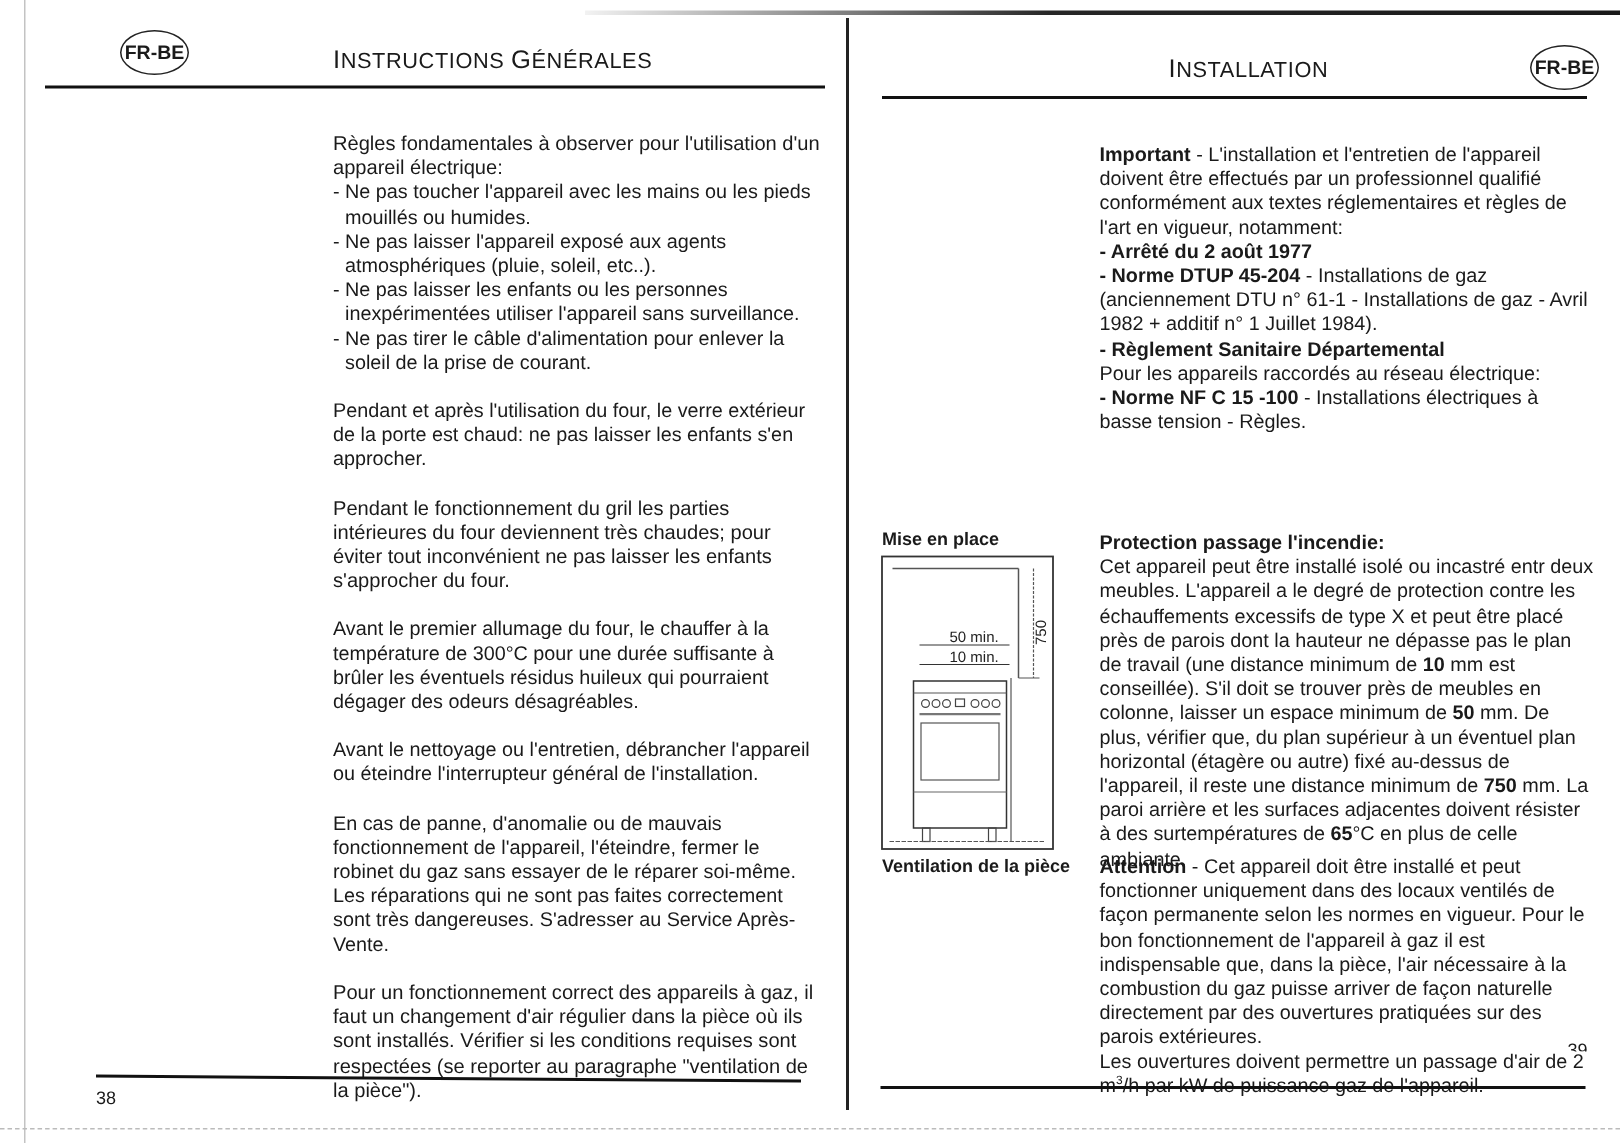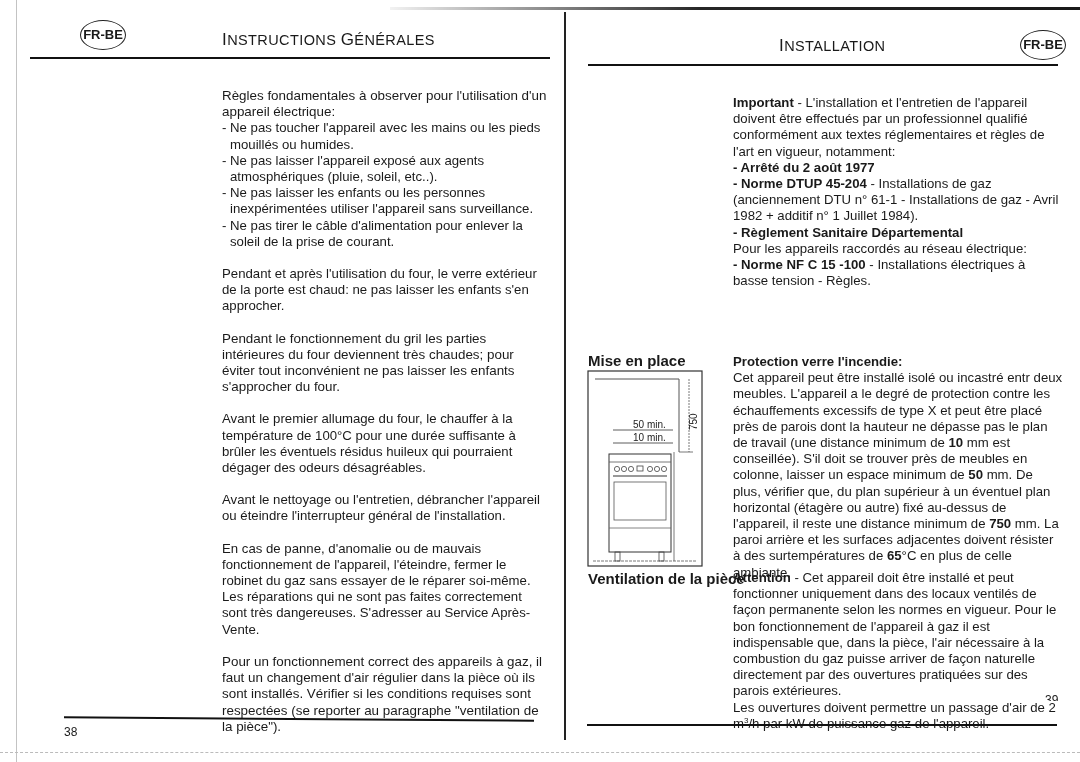--- a/index.html
+++ b/index.html
@@ -24,21 +24,21 @@
   .header-title .cap { font-size: 17px; }
   .rule { height: 2px; background: #111; }
   .rule.thin { height: 1.5px; }
 
   .col { font-size: 13.2px; line-height: 16.2px; }
   .col p { margin: 0 0 16px 0; }
   .b { font-weight: bold; }
   .bold-block { font-weight: normal; font-size: 13.4px; line-height: 16.2px; }
   ul.dash { list-style: none; margin: 0; padding: 0; }
   ul.dash li { padding-left: 8px; text-indent: -8px; }
-  .side-label { font-weight: bold; font-size: 15px; }
+  .side-label { font-weight: bold; font-size: 12px; }
   .page-num { font-size: 12px; }
   sup { font-size: 8px; line-height: 0; }
 </style>
 </head>
 <body>
 
 <div class="abs left-edge"></div>
 <div class="abs top-edge"></div>
 <div class="abs bottom-edge"></div>
 <div class="abs spine"></div>
@@ -52,21 +52,21 @@
 <div class="abs col" style="left:222px;top:88px;width:325px;">
   <div class="bold-block">Règles fondamentales à observer pour l'utilisation d'un appareil électrique:</div>
   <ul class="dash" style="margin-bottom:16px;">
     <li>- Ne pas toucher l'appareil avec les mains ou les pieds mouillés ou humides.</li>
     <li>- Ne pas laisser l'appareil exposé aux agents atmosphériques (pluie, soleil, etc..).</li>
     <li>- Ne pas laisser les enfants ou les personnes inexpérimentées utiliser l'appareil sans surveillance.</li>
     <li>- Ne pas tirer le câble d'alimentation pour enlever la soleil de la prise de courant.</li>
   </ul>
   <p>Pendant et après l'utilisation du four, le verre extérieur de la porte est chaud: ne pas laisser les enfants s'en approcher.</p>
   <p class="bold-block">Pendant le fonctionnement du gril les parties intérieures du four deviennent très chaudes; pour éviter tout inconvénient ne pas laisser les enfants s'approcher du four.</p>
-  <p>Avant le premier allumage du four, le chauffer à la température de 100°C pour une durée suffisante à brûler les éventuels résidus huileux qui pourraient dégager des odeurs désagréables.</p>
+  <p>Avant le premier allumage du four, le chauffer à la température de 300°C pour une durée suffisante à brûler les éventuels résidus huileux qui pourraient dégager des odeurs désagréables.</p>
   <p>Avant le nettoyage ou l'entretien, débrancher l'appareil ou éteindre l'interrupteur général de l'installation.</p>
   <p>En cas de panne, d'anomalie ou de mauvais fonctionnement de l'appareil, l'éteindre, fermer le robinet du gaz sans essayer de le réparer soi-même. Les réparations qui ne sont pas faites correctement sont très dangereuses. S'adresser au Service Après-Vente.</p>
   <p class="bold-block">Pour un fonctionnement correct des appareils à gaz, il faut un changement d'air régulier dans la pièce où ils sont installés. Vérifier si les conditions requises sont respectées (se reporter au paragraphe "ventilation de la pièce").</p>
 </div>
 
 <div class="abs rule thin" style="left:64px;top:718px;width:470px;transform:rotate(0.4deg);"></div>
 <div class="abs page-num" style="left:64px;top:725px;">38</div>
 
 <div class="abs header-title" style="left:779px;top:36px;">
   <span class="cap">I</span><span>NSTALLATION</span>
@@ -111,21 +111,21 @@
   <rect x="28" y="182" width="5" height="9" fill="none" stroke="#444" stroke-width="0.8"></rect>
   <rect x="72" y="182" width="5" height="9" fill="none" stroke="#444" stroke-width="0.8"></rect>
   <line x1="87" y1="82" x2="87" y2="191" stroke="#555" stroke-width="0.8"></line>
   <line x1="6" y1="191" x2="110" y2="191" stroke="#555" stroke-width="0.8" stroke-dasharray="3,1"></line>
   <text x="46" y="58" font-size="10" font-family="Liberation Sans, sans-serif" fill="#222">50 min.</text>
   <text x="46" y="71" font-size="10" font-family="Liberation Sans, sans-serif" fill="#222">10 min.</text>
   <text x="0" y="0" font-size="10" font-family="Liberation Sans, sans-serif" fill="#222" transform="translate(110,60) rotate(-90)">750</text>
 </svg>
 
 <div class="abs col" style="left:733px;top:354px;width:330px;">
-  <div class="b">Protection verre l'incendie:</div>
+  <div class="b">Protection passage l'incendie:</div>
   <div><span>Cet appareil peut être installé isolé ou incastré entr deux meubles. L'appareil a le degré de protection contre les échauffements excessifs de type X et peut être placé près de parois dont la hauteur ne dépasse pas le plan de travail (une distance minimum de </span><span class="b">10</span><span> mm est conseillée). S'il doit se trouver près de meubles en colonne, laisser un espace minimum de </span><span class="b">50</span><span> mm. De plus, vérifier que, du plan supérieur à un éventuel plan horizontal (étagère ou autre) fixé au-dessus de l'appareil, il reste une distance minimum de </span><span class="b">750</span><span> mm. La paroi arrière et les surfaces adjacentes doivent résister à des surtempératures de </span><span class="b">65</span><span>°C en plus de celle ambiante.</span></div>
 </div>
 
 <div class="abs side-label" style="left:588px;top:570px;">Ventilation de la pièce</div>
 
 <div class="abs col" style="left:733px;top:570px;width:330px;">
   <div><span class="b">Attention</span><span> - Cet appareil doit être installé et peut fonctionner uniquement dans des locaux ventilés de façon permanente selon les normes en vigueur. Pour le bon fonctionnement de l'appareil à gaz il est indispensable que, dans la pièce, l'air nécessaire à la combustion du gaz puisse arriver de façon naturelle directement par des ouvertures pratiquées sur des parois extérieures.</span></div>
   <div><span>Les ouvertures doivent permettre un passage d'air de 2 m</span><sup>3</sup><span>/h par kW de puissance gaz de l'appareil.</span></div>
 </div>
 

